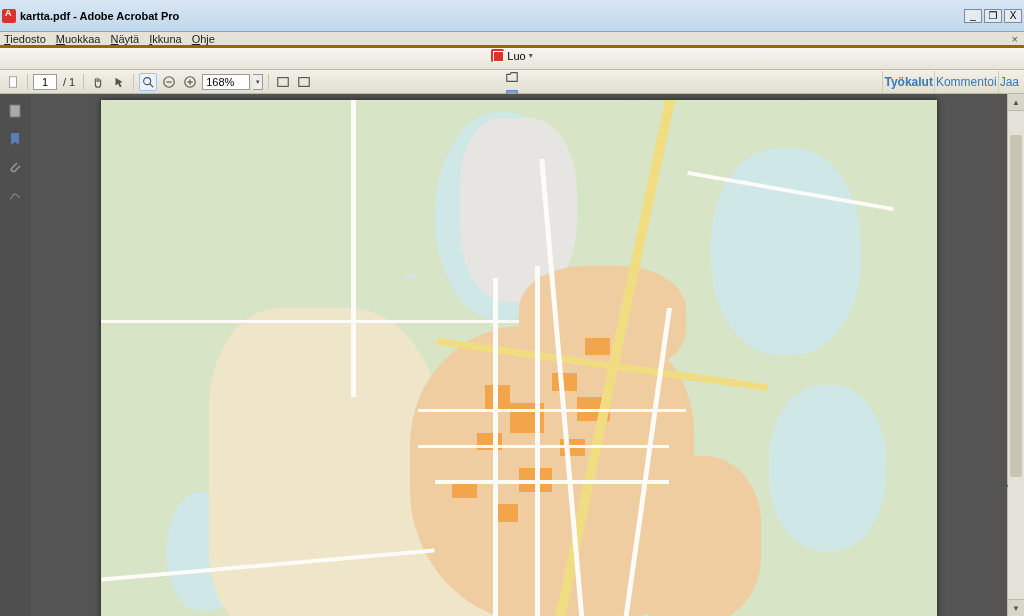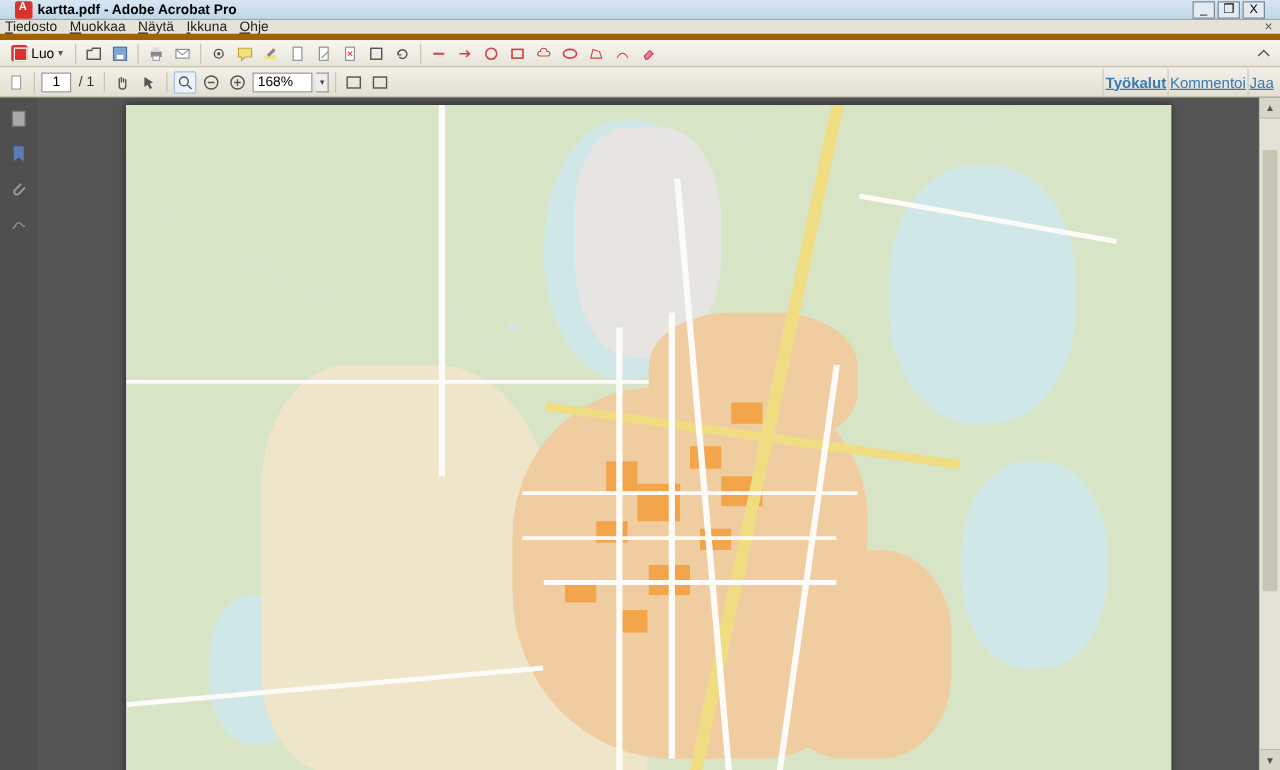--- a/index.html
+++ b/index.html
@@ -1,50 +1,50 @@
 <!DOCTYPE html>
 <html><head>
 <meta charset="utf-8">
 <style>
 * { margin: 0; padding: 0; box-sizing: border-box; font-family: "Segoe UI", Tahoma, sans-serif; }
 body { width: 1024px; height: 616px; background: #ece9d8; overflow: hidden; display: flex; flex-direction: column; }
 
 
-.titlebar { height: 16px; background: linear-gradient(#d8e6f3,#c0d8eb); display: flex; align-items: center; padding: 0 12px; font-size: 11px; color: #000; border-bottom: 1px solid #8fa7bd; }
+.titlebar { height: 32px; background: linear-gradient(#d8e6f3,#c0d8eb); display: flex; align-items: center; padding: 0 2px; font-size: 11px; color: #000; border-bottom: 1px solid #8fa7bd; }
 .titlebar .icon-pdf { width: 14px; height: 14px; background: #d9332e; margin-right: 4px; border-radius: 2px; position: relative; }
 .titlebar .icon-pdf::after { content:"A"; position:absolute; top:-1px; left:3px; font-size:9px; color:#fff; font-weight:bold;}
 .titlebar .title { flex: 1; font-weight: bold; }
 .titlebar .winbtns { display: flex; gap: 0; }
 .titlebar .winbtn { width: 18px; height: 14px; border: 1px solid #7a8b9b; background: #e4eaf1; margin-left: 2px; display: flex; align-items: center; justify-content: center; font-size: 10px; line-height:1; cursor: pointer; }
 
 
-.menubar { height: 16px; background: #e5e3d8; display: flex; align-items: center; padding: 0 4px; font-size: 11px; color: #222; border-bottom: 5px solid #a16207; }
+.menubar { height: 16px; background: #e5e3d8; display: flex; align-items: center; padding: 0 4px; font-size: 11px; color: #222; border-bottom: 3px solid #a16207; }
 .menubar .mi { margin-right: 10px; cursor: pointer; }
 .menubar .mi u { text-decoration: underline; }
 .menubar .closex { margin-left:auto; font-size:11px; color:#555; cursor:pointer; padding:0 2px;}
 
 
-.toolbar { height: 22px; background: linear-gradient(#f7f6f1,#e7e4d9); border-bottom: 1px solid #bdb9a8; display: flex; align-items: center; padding: 0 4px; gap: 3px; }
+.toolbar { height: 22px; background: linear-gradient(#f7f6f1,#e7e4d9); border-bottom: 1px solid #bdb9a8; display: flex; align-items: center; padding: 0 4px; gap: 3px; flex-direction: column; }
 .tb-btn { width: 18px; height: 18px; border: 1px solid transparent; border-radius: 2px; display: flex; align-items: center; justify-content: center; cursor: pointer; position: relative; }
 .tb-sep { width: 1px; height: 16px; background: #c9c5b4; margin: 0 2px; }
 .tb-btn svg { width: 14px; height: 14px; }
 .tb-luo { display: flex; align-items: center; gap: 3px; padding: 0 4px; height: 18px; border: 1px solid transparent; border-radius: 2px; cursor: pointer; font-size: 11px; }
 .tb-luo .sq { width:13px; height:13px; background:#d9332e; border-radius:2px; position:relative;}
 .tb-luo .sq::after { content:""; position:absolute; top:2px; left:2px; width:9px; height:9px; border:1px solid #fff; }
 .tb-caret { font-size: 8px; color: #555; }
 .tb-right { margin-left: auto; }
 
 
 .toolbar2 { height: 24px; background: linear-gradient(#f2f0e8,#e2dfd2); border-bottom: 1px solid #bdb9a8; display: flex; align-items: center; padding: 0 4px; gap: 3px; font-size: 11px; }
 .pageinput { width: 24px; height: 16px; border: 1px solid #999; background: #fff; text-align: center; font-size: 11px; }
 .pagetotal { color: #333; margin: 0 3px; }
 .zoombox { width: 48px; height: 16px; border: 1px solid #999; background: #fff; display: flex; align-items: center; padding: 0 3px; font-size: 11px; }
 .zoomdd { width: 10px; height: 16px; border: 1px solid #999; border-left: none; background: #eee; display: flex; align-items: center; justify-content: center; font-size: 7px; color: #444; cursor:pointer;}
 .tb2-right { margin-left: auto; display: flex; gap: 0; }
-.linkbtn { padding: 4px 1px; font-size: 12px; color: #3879b6; cursor: pointer; border-left: 1px solid #d0ccbb; text-decoration: underline; }
+.linkbtn { padding: 4px 1px; font-size: 12px; color: #3879b6; cursor: pointer; border-left: 1px solid #d0ccbb; }
 .linkbtn:first-child { font-weight: bold; }
 
 
 .main { flex: 1; display: flex; background: #545454; overflow: hidden; }
 .sidepanel { width: 30px; background: #4f4f4f; display: flex; flex-direction: column; align-items: center; padding-top: 8px; gap: 10px; }
 .side-icon { width: 18px; height: 18px; cursor: pointer; display: flex; align-items: center; justify-content: center; }
 .side-icon svg { width: 16px; height: 16px; }
 
 .docarea { flex: 1; background: #545454; display: flex; justify-content: center; align-items: flex-start; overflow: hidden; position: relative; }
 .page { margin-top: 6px; width: 836px; height: 594px; background: #fff; box-shadow: 0 0 6px rgba(0,0,0,.6); overflow: hidden; position: relative; }

